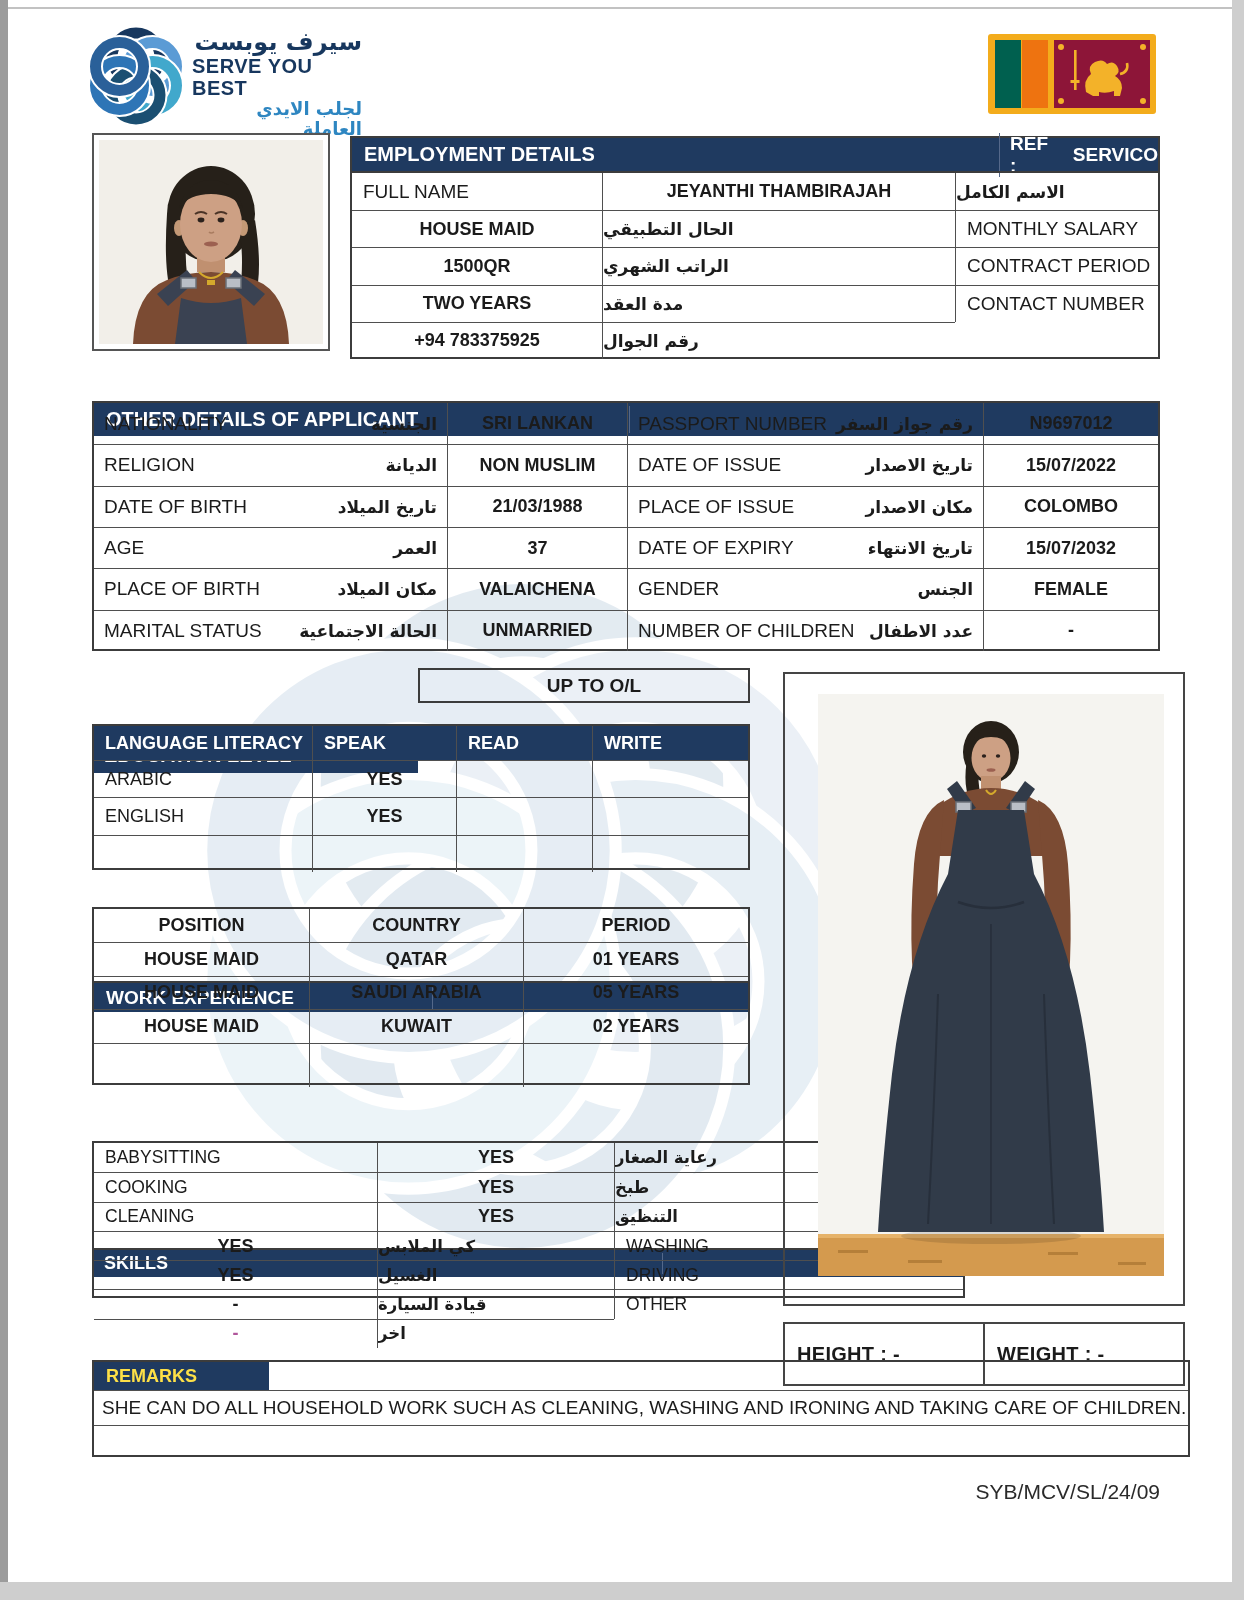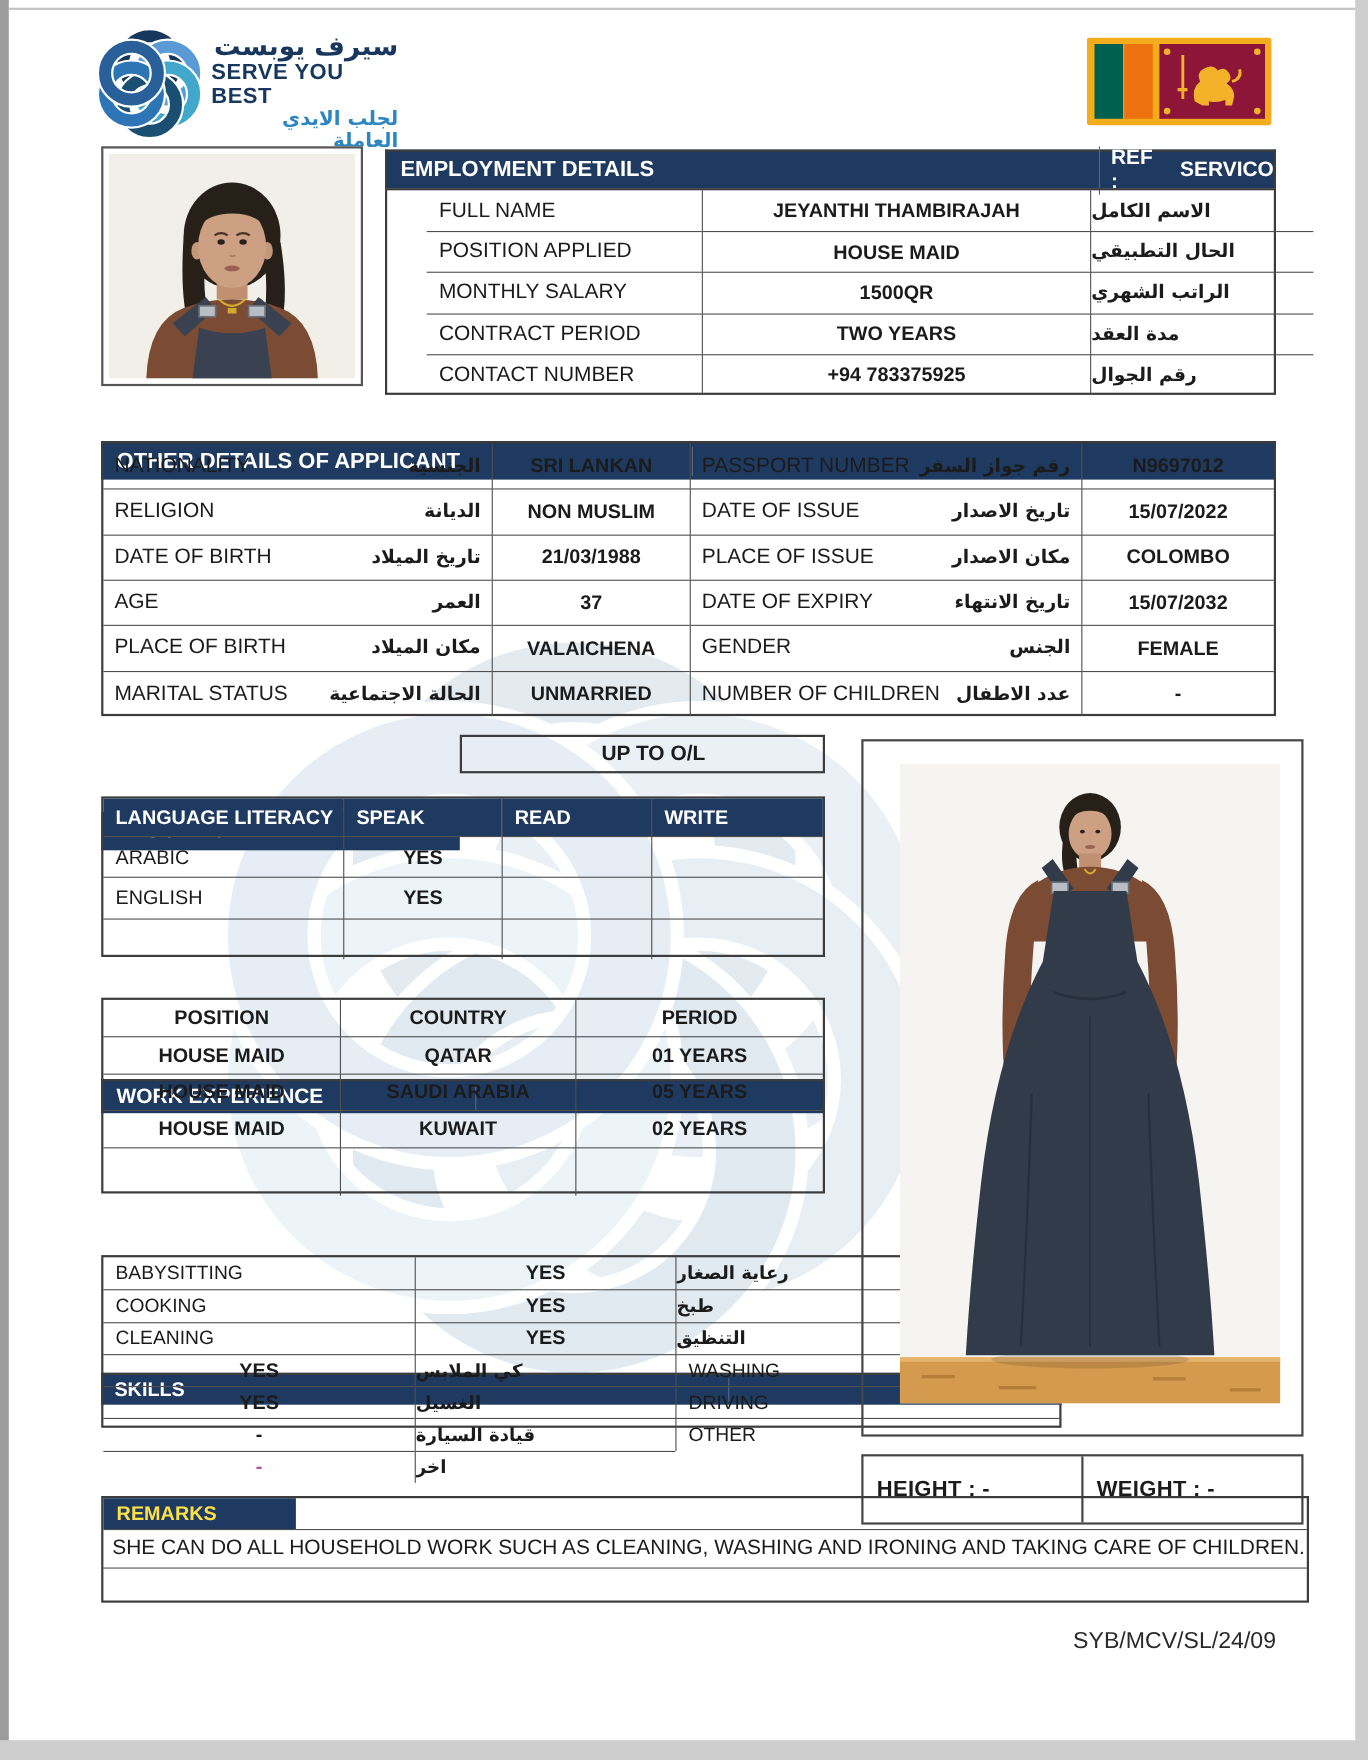--- a/index.html
+++ b/index.html
@@ -41,21 +41,21 @@
 
   
   .emp-header { left:350px; top:136px; width:810px; height:35px;
     border:2px solid #3c3c3c; border-bottom:none; display:flex; }
   .emp-header .hl { flex:0 0 615px; display:flex; align-items:center; padding-left:12px;
     font-weight:700; font-size:20px; }
   .emp-header .hr { flex:1; border-left:1px solid #55688a; display:flex; align-items:center;
     padding-left:10px; gap:16px; font-weight:700; font-size:19px; }
   .emp-grid { left:350px; top:171px; width:810px; height:188px;
     display:grid; grid-template-columns:250px 353px 203px; grid-auto-rows:37.2px;
-    border:2px solid #3c3c3c; background:transparent;padding-left:36px; }
+    border:2px solid #3c3c3c; background:transparent; }
   .emp-grid > div { border-top:1px solid #4f4f4f; border-left:1px solid #4f4f4f; }
   .emp-grid > div:nth-child(3n+1) { border-left:none; }
   .emp-grid > div:nth-child(-n+3) { border-top:none; }
   .emp-grid .lbl { font-size:19px; }
   .emp-grid .ar  { font-weight:700; font-size:17px; }
 
   
   .od-header { left:92px; top:366px; width:1068px; height:35px;
     border:2px solid #3c3c3c; border-bottom:none;
     font-weight:700; font-size:20px; padding-left:12px; }
@@ -229,21 +229,20 @@
   <div class="hl">EMPLOYMENT DETAILS</div>
   <div class="hr">
     <span>REF :</span>
     <span>SERVICO</span>
   </div>
 </div>
 <div class="abs emp-grid">
   <div class="cell pl lbl">FULL NAME</div>
   <div class="cell c b">JEYANTHI THAMBIRAJAH</div>
   <div class="cell r pr ar">الاسم الكامل</div>
-  <div class="cell pl lbl">POSITION APPLIED</div>
   <div class="cell c b">HOUSE MAID</div>
   <div class="cell r pr ar">الحال التطبيقي</div>
   <div class="cell pl lbl">MONTHLY SALARY</div>
   <div class="cell c b">1500QR</div>
   <div class="cell r pr ar">الراتب الشهري</div>
   <div class="cell pl lbl">CONTRACT PERIOD</div>
   <div class="cell c b">TWO YEARS</div>
   <div class="cell r pr ar">مدة العقد</div>
   <div class="cell pl lbl">CONTACT NUMBER</div>
   <div class="cell c b">+94 783375925</div>

